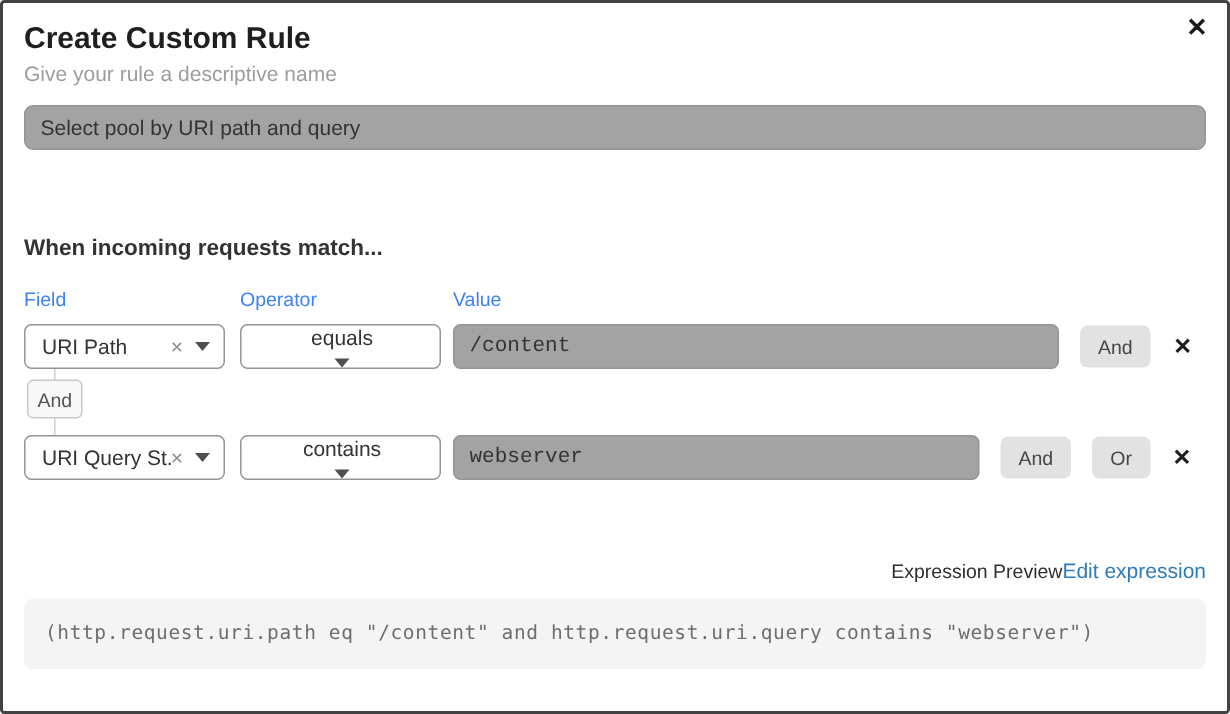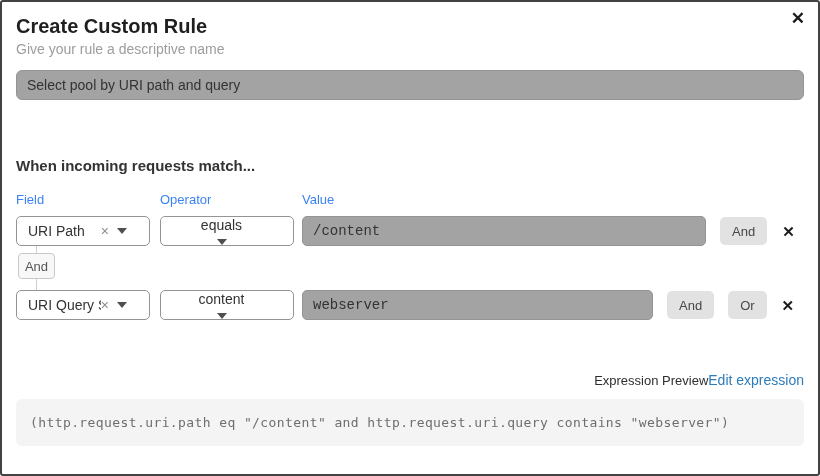--- a/index.html
+++ b/index.html
@@ -22,21 +22,21 @@
     font-size:14px;color:#333;font-family:inherit;background:#a3a3a3;display:block;
   }
   .heading{margin-top:56px;font-size:15px;font-weight:700;color:#333;line-height:20px;}
   .col-labels{display:flex;margin-top:16px;font-size:13px;color:#3b82f6;line-height:16px;}
   .col-field{width:144px;}
   .col-op{width:142px;}
   .cond-row{display:flex;align-items:center;margin-top:8px;height:30px;}
   .cond-row.second{margin-top:0;}
   .select{
     box-sizing:border-box;height:30px;border:1px solid #949494;border-radius:5px;
-    display:flex;align-items:center;padding:0 22px 0 11px;font-size:14px;color:#333;
+    display:flex;align-items:center;padding:0 9px 0 11px;font-size:14px;color:#333;
     background:#fff;cursor:pointer;
   }
   .field-select{width:134px;margin-right:10px;}
   .op-select{width:134px;margin-right:8px;flex-direction:column;}
   .sel-text{flex:1;white-space:nowrap;overflow:hidden;}
   .clear{color:#8b8b8b;font-size:14px;margin-right:8px;line-height:1;}
   .chev{
     width:0;height:0;border-left:5px solid transparent;border-right:5px solid transparent;
     border-top:6px solid #4f4f4f;flex:none;
   }
@@ -110,21 +110,21 @@
       <div class="joiner-box">And</div>
     </div>
 
     <div class="cond-row second">
       <div class="select field-select">
         <span class="sel-text">URI Query St...</span>
         <span class="clear">×</span>
         <span class="chev"></span>
       </div>
       <div class="select op-select">
-        <span class="sel-text">content</span>
+        <span class="sel-text">contains</span>
         <span class="chev"></span>
       </div>
       <input class="val-input val-w2" type="text" value="webserver" style="">
       <button class="conn-btn">And</button>
       <button class="conn-btn">Or</button>
       <span class="remove">✕</span>
     </div>
 
     <div class="preview-header">
       <div class="preview-label">Expression Preview</div>

